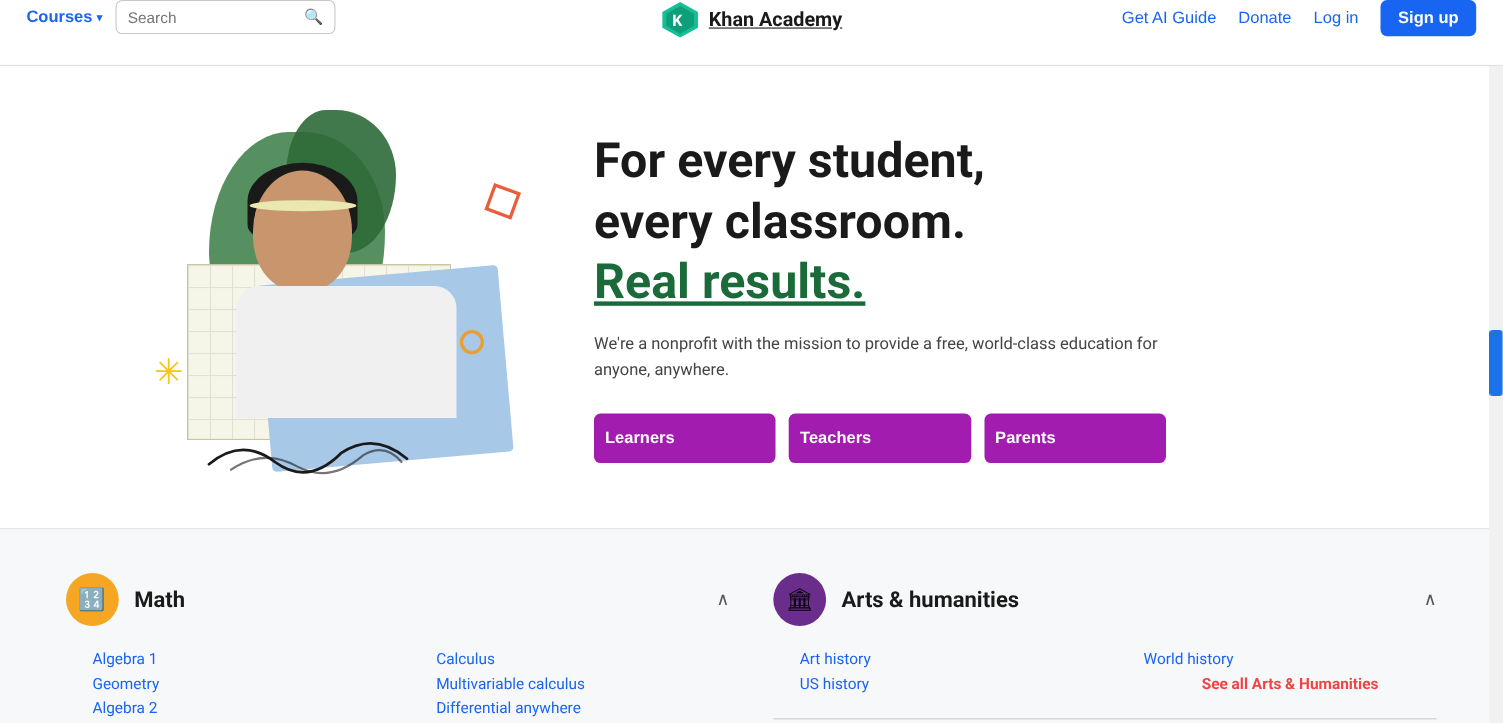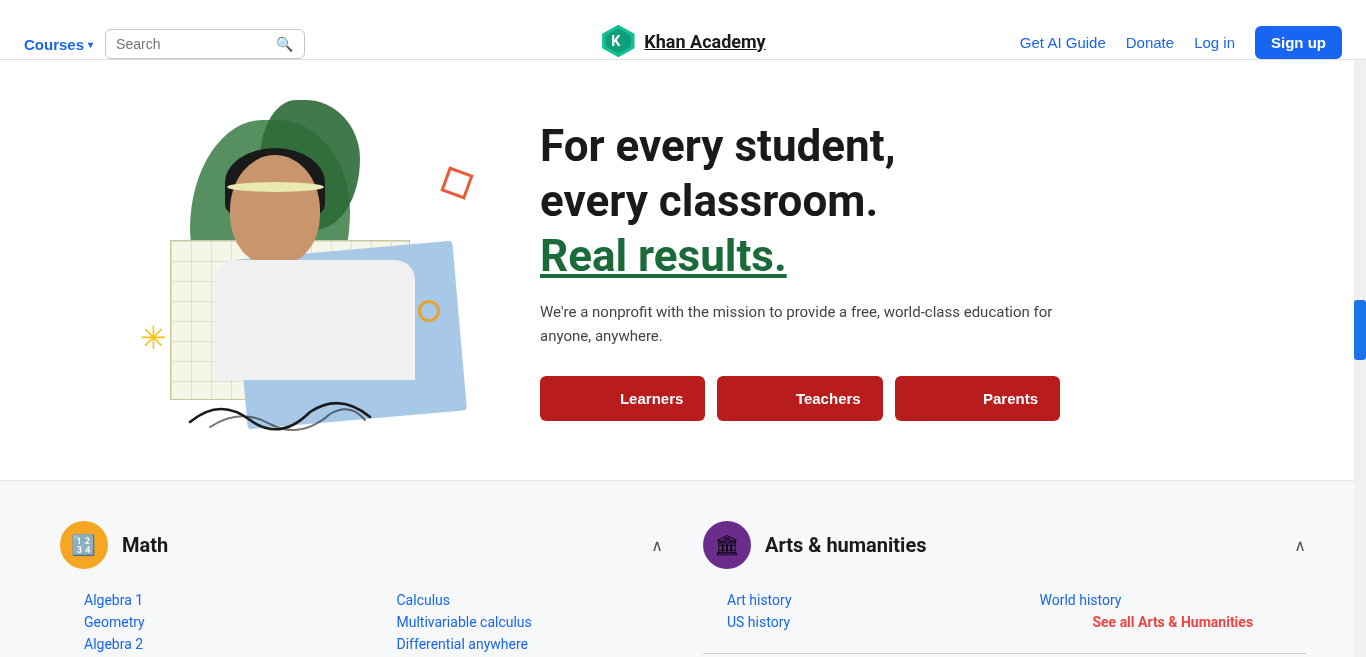--- a/index.html
+++ b/index.html
@@ -1,21 +1,21 @@
 <!DOCTYPE html>
 <html><head>
   <meta charset="utf-8">
   <style>
     * { margin: 0; padding: 0; box-sizing: border-box; }
     body { font-family: -apple-system, BlinkMacSystemFont, 'Segoe UI', Roboto, sans-serif; background: #fff; overflow-x: hidden; }
 
     
     .navbar {
       display: flex;
-      align-items: flex-end;
+      align-items: flex-start;
       padding: 0 24px;
       height: 60px;
       background: #fff;
       border-bottom: 1px solid #e0e0e0;
       position: relative;
       z-index: 10;
     }
     .nav-left { display: flex; align-items: center; gap: 12px; }
     .courses-btn {
       display: flex; align-items: center; gap: 4px;
@@ -172,25 +172,25 @@
     
     .hero-text { max-width: 520px; }
     .hero-headline {
       font-size: 44px; font-weight: 700; color: #1a1a1a; line-height: 1.25;
       margin-bottom: 16px;
     }
     .hero-headline .highlight { color: #1a6a3a; text-decoration: underline; text-decoration-color: #1a6a3a; }
     .hero-subtext { font-size: 15px; color: #444; line-height: 1.6; margin-bottom: 28px; }
     .cta-buttons { display: flex; gap: 12px; }
     .cta-btn {
-      flex: 1; padding: 14px 22px;
-      background: #b91c1c; color: #fff;
+      flex: 1; padding: 14px 10px;
+      background: #a21caf; color: #fff;
       border: none; border-radius: 6px;
       font-size: 15px; font-weight: 700; cursor: pointer;
-      text-align: right;
+      text-align: left;
     }
 
     
     .courses-section {
       background: #f7f8f9;
       padding: 40px 60px;
       border-top: 1px solid #e5e5e5;
     }
     .courses-grid {
       display: grid;

